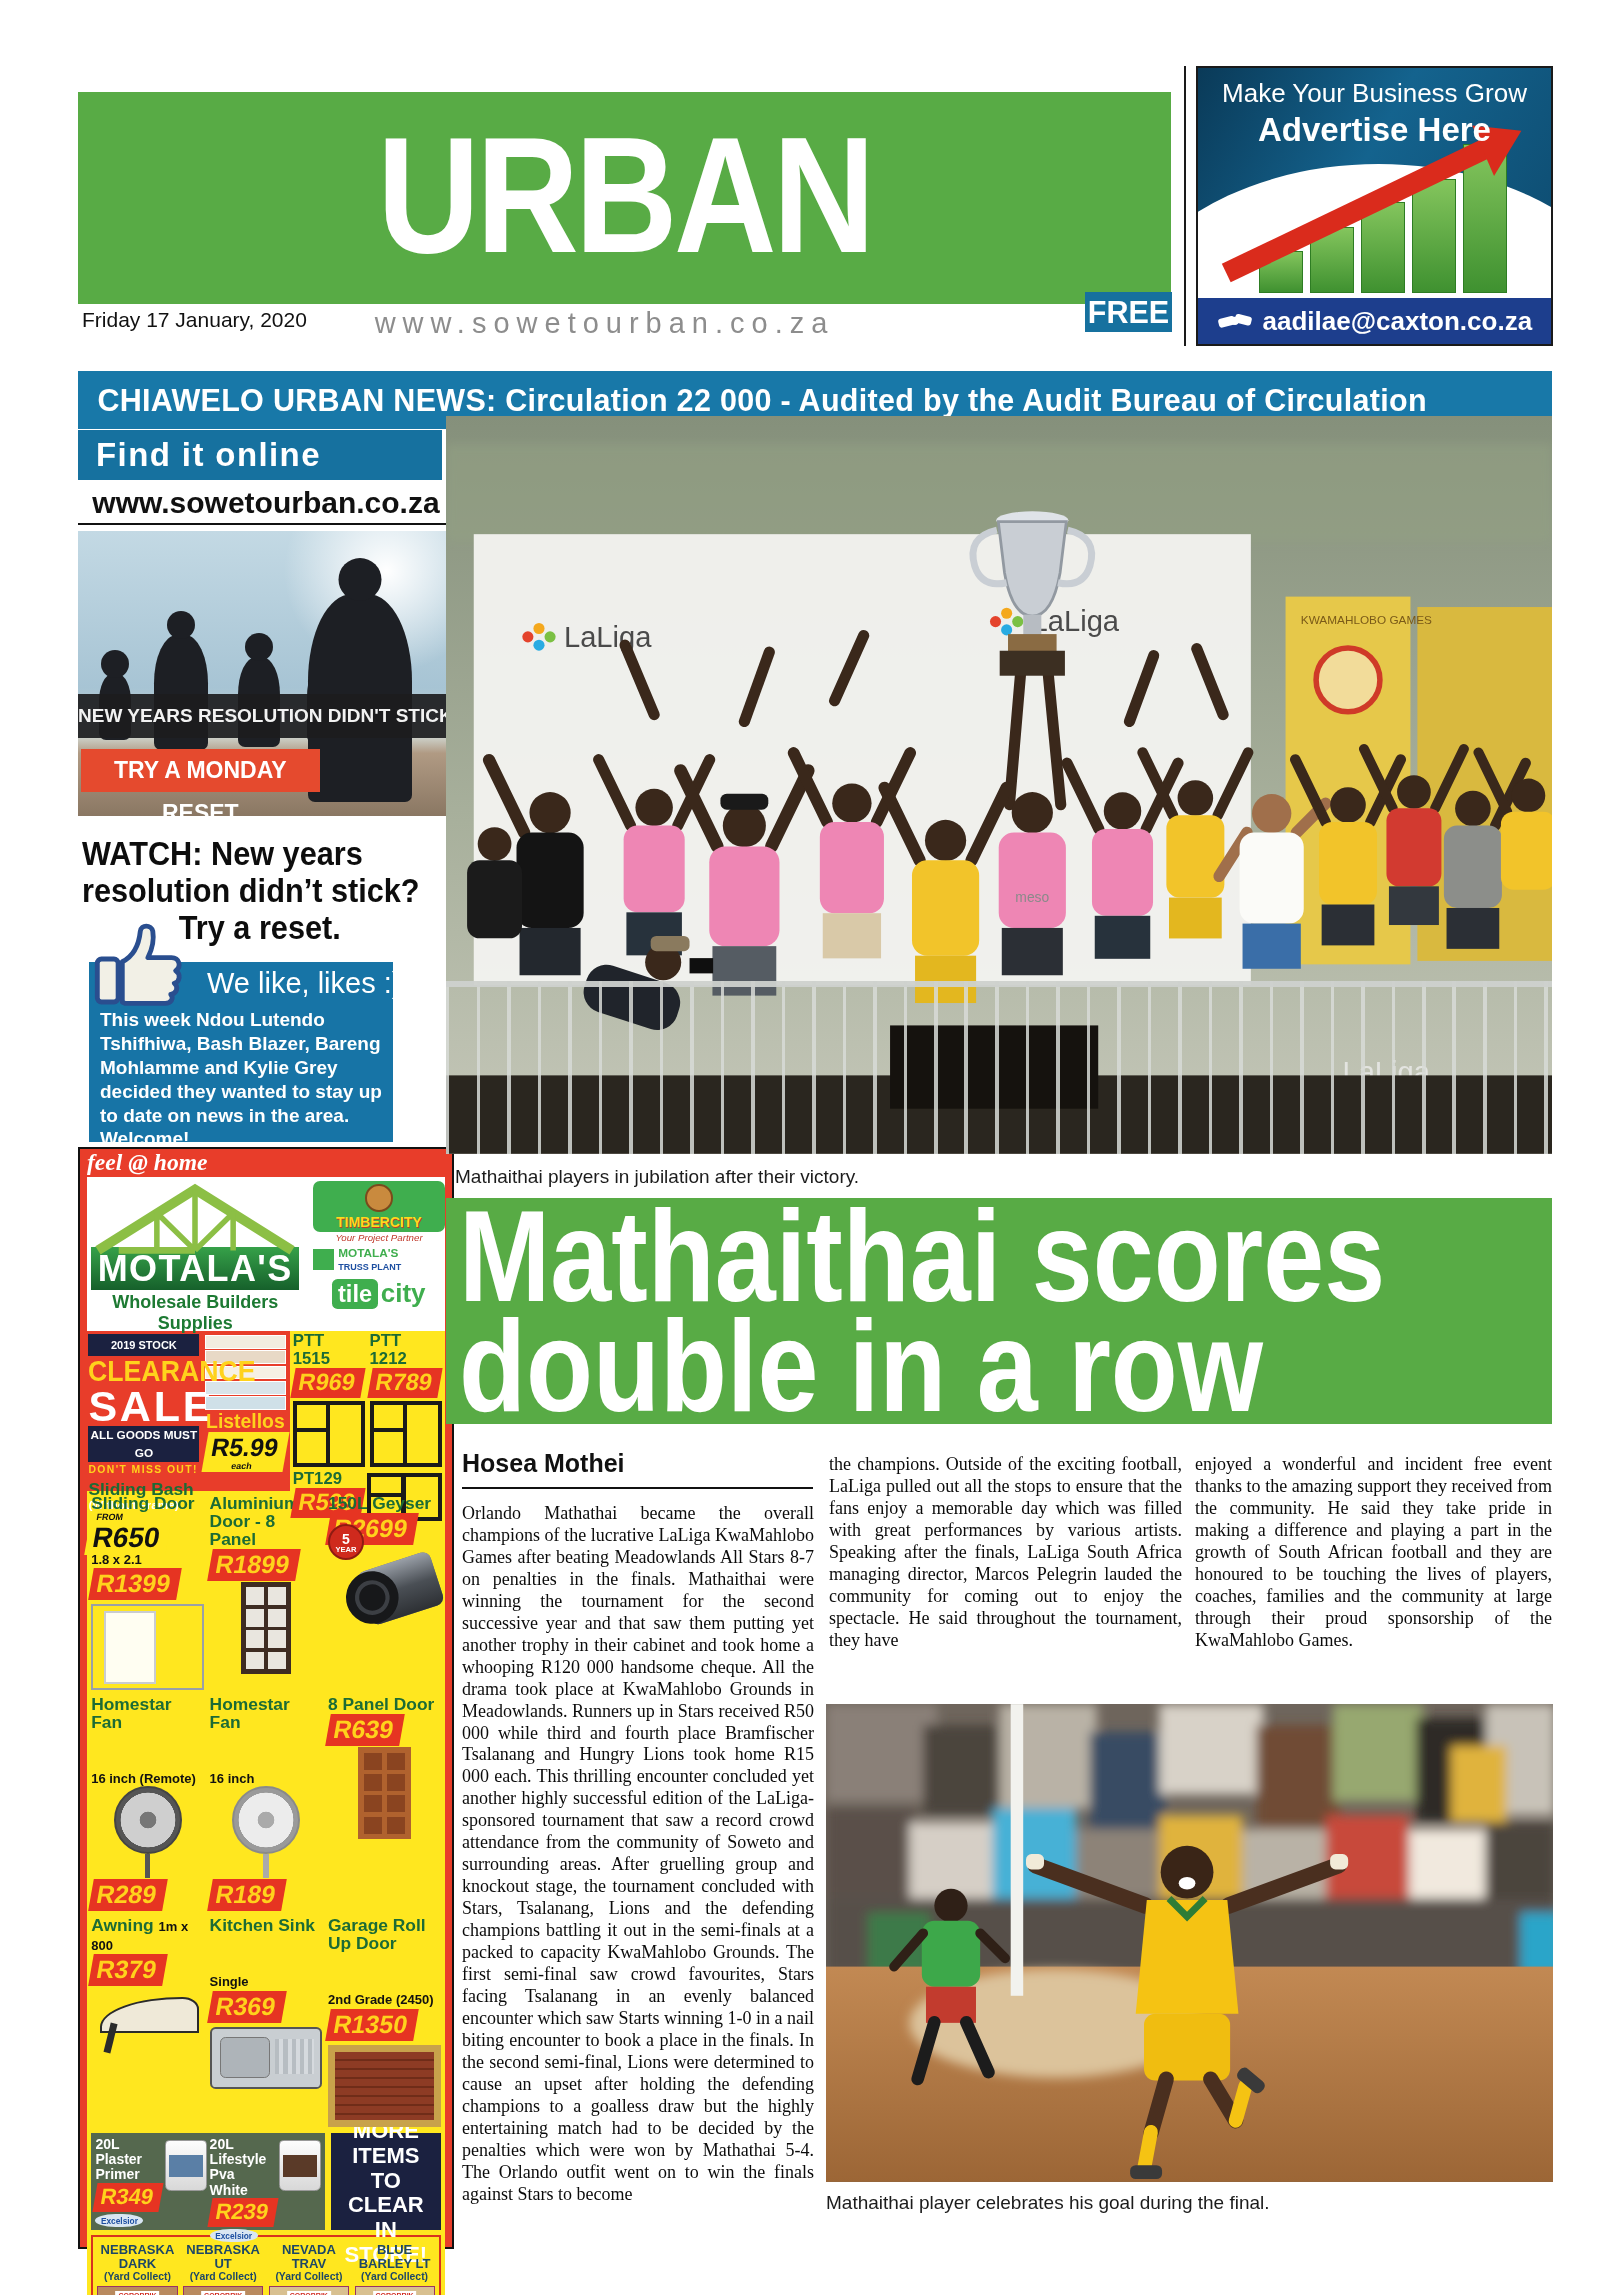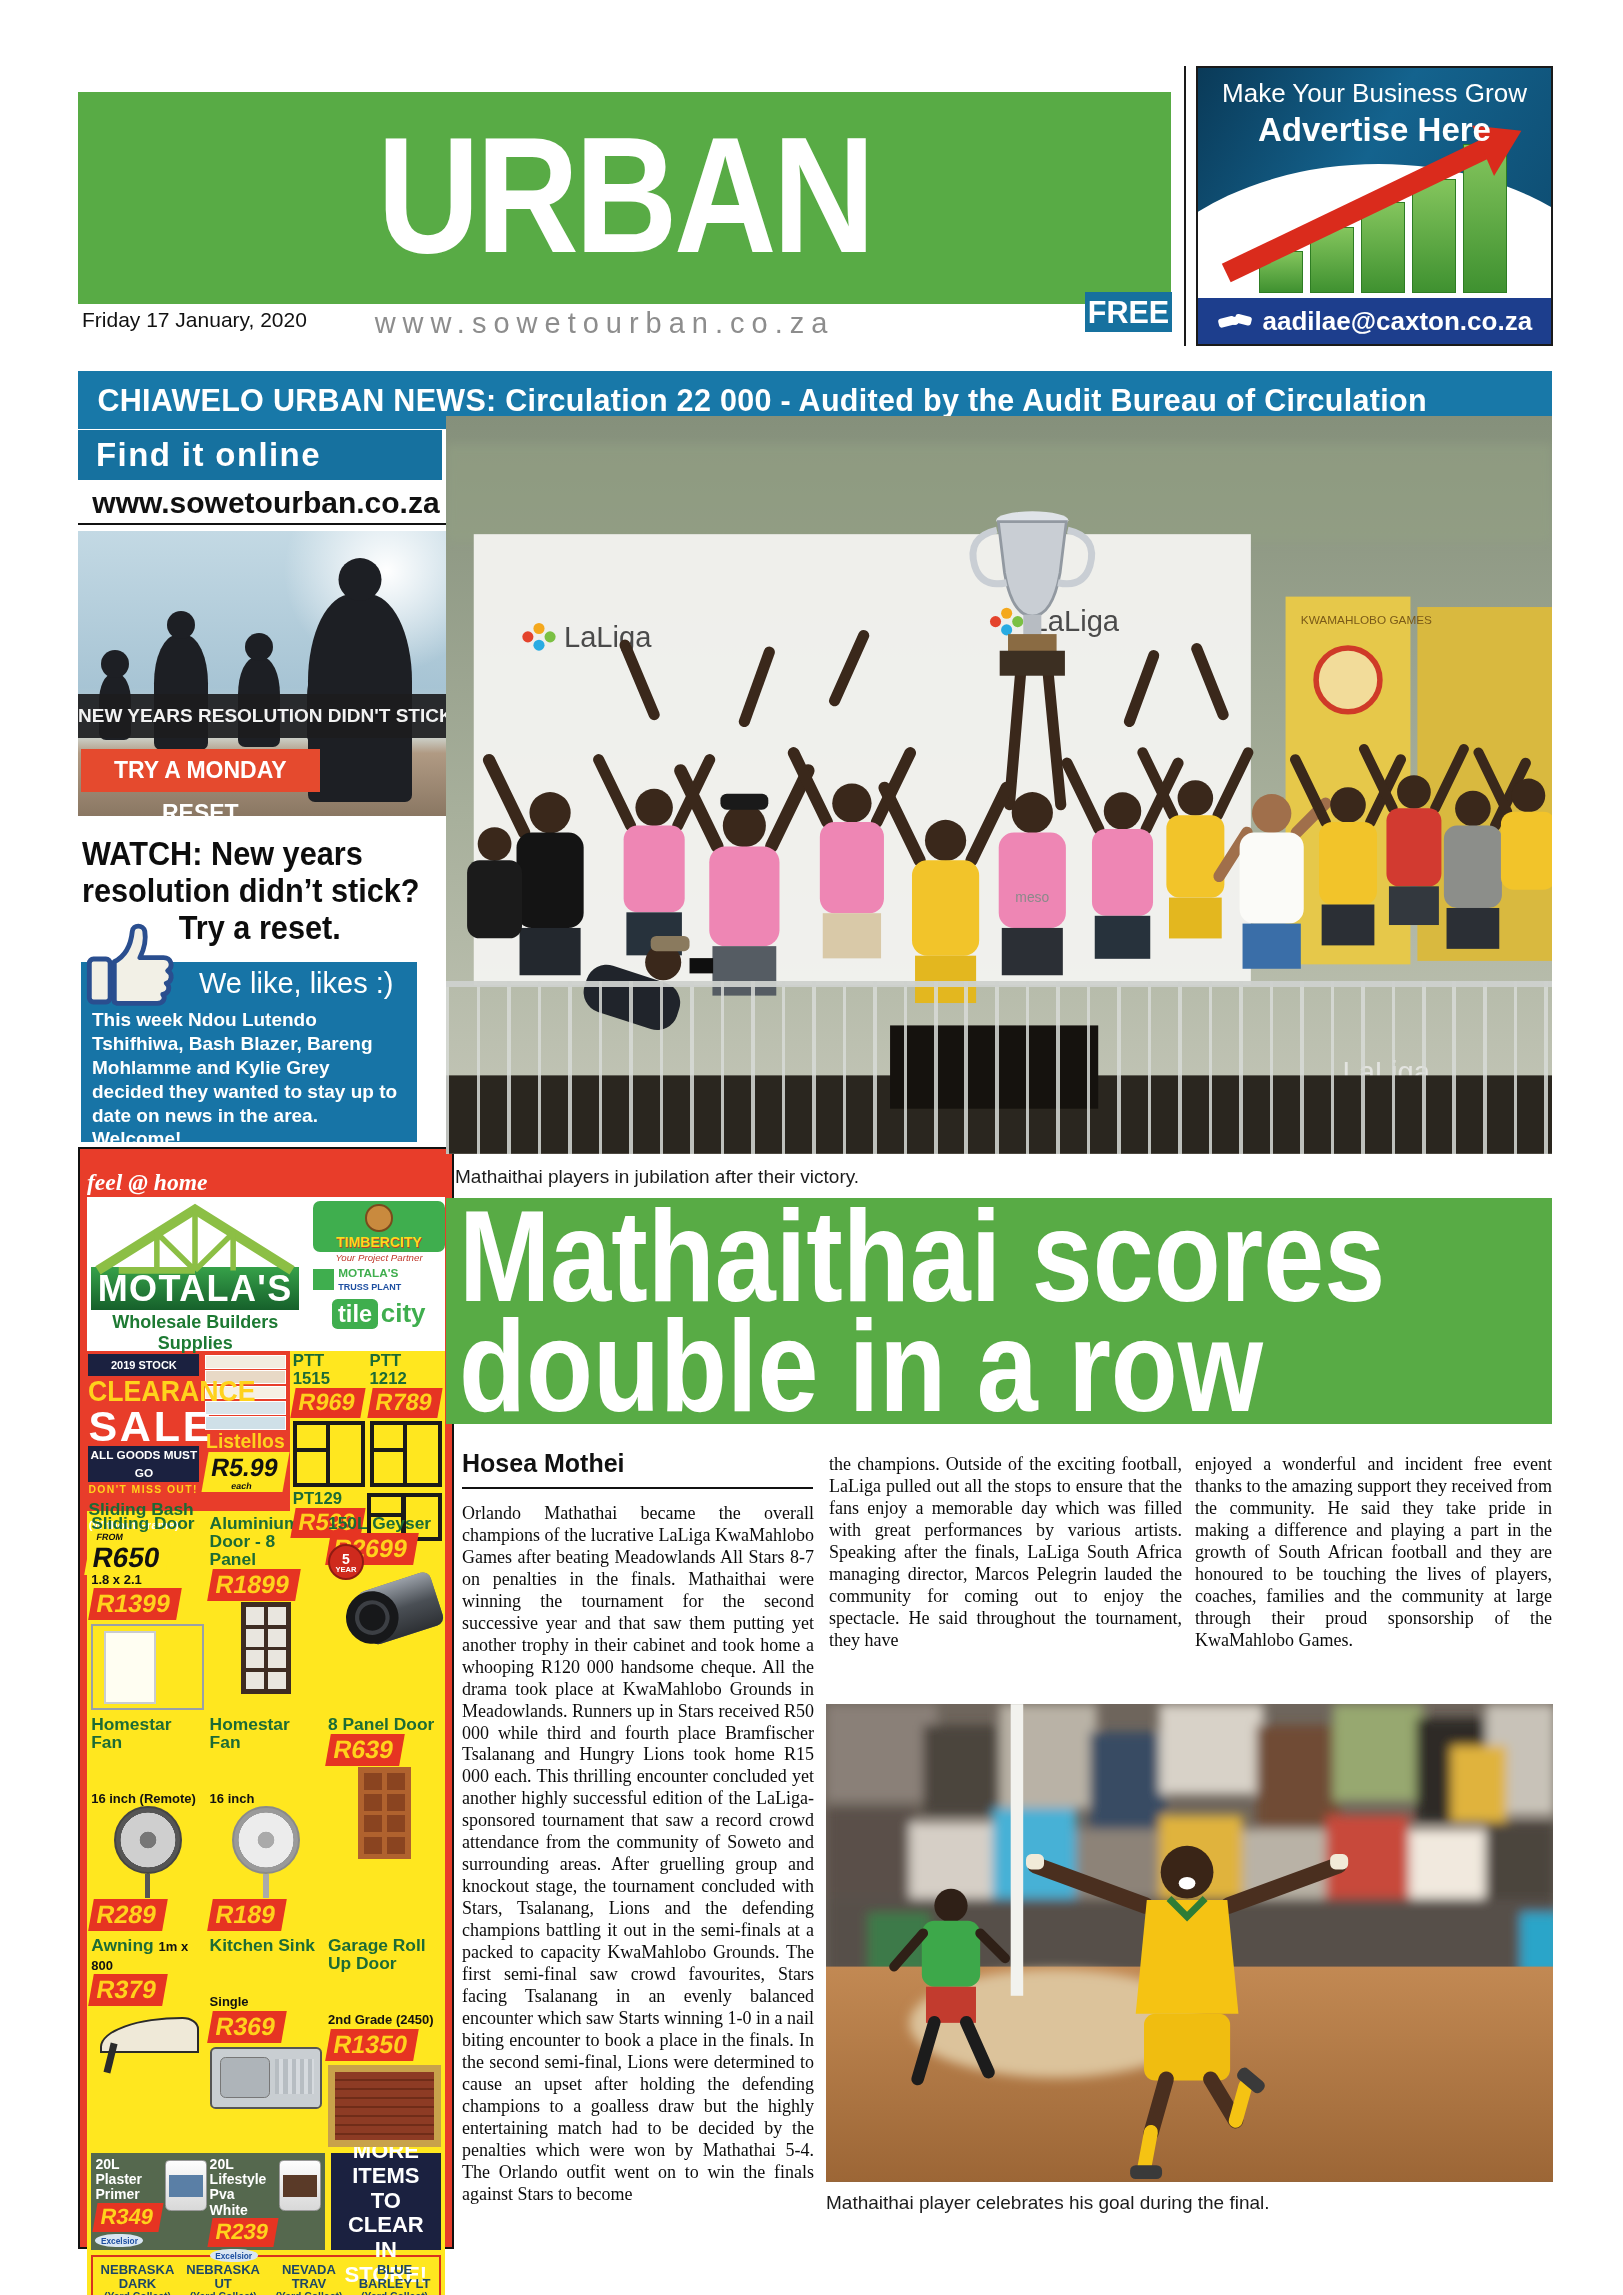--- a/index.html
+++ b/index.html
@@ -52,29 +52,29 @@
   .r3{width:42px;height:90px;left:160px;bottom:69px;}
   .r4{width:38px;height:80px;left:229px;bottom:73px;}
   .r5{width:32px;height:66px;left:21px;bottom:76px;}
   .promo-bar1{position:absolute;left:0;right:0;bottom:78px;height:44px;background:rgba(28,28,30,.92);
               color:#f2f2f2;font-size:19px;font-weight:bold;line-height:44px;text-align:center;white-space:nowrap;}
   .promo-bar2{position:absolute;left:2.8px;bottom:23.6px;width:239px;height:43px;background:#e54a2e;
               color:#fff;font-size:23px;font-weight:bold;line-height:43px;text-align:center;}
   .watch{left:82px;top:836px;width:375px;color:#0d0d0d;font-weight:bold;font-size:33px;line-height:1.12;}
   .watch div{transform:scaleX(.93);transform-origin:left center;white-space:nowrap;}
   .watch .watch-l3{padding-left:104px;}
-  .welike{left:81px;top:962px;width:336px;height:180px;background:#1774a6;color:#fff;box-sizing:border-box;}
+  .welike{left:89px;top:962px;width:304px;height:180px;background:#1774a6;color:#fff;box-sizing:border-box;}
   .thumb-icon{position:absolute;left:0px;top:-46px;width:104px;height:104px;}
   .welike-title{padding-left:118px;font-size:29px;line-height:43px;white-space:nowrap;}
   .welike-body{margin-top:2.8px;padding:0 11px;font-size:19px;font-weight:bold;line-height:1.26;}
   .welike-foot{padding-left:5.6px;margin-top:2.8px;font-size:26px;}
 
   
   .motala{left:78px;top:1147px;width:376px;height:1102px;border:2.8px solid #111;background:#e83d2a;
-          box-sizing:border-box;padding:20px 7px;}
+          box-sizing:border-box;padding:0 7px;}
   .m-tag{height:28px;font-family:"Liberation Serif",serif;font-style:italic;font-weight:bold;
          font-size:23.6px;color:#fff;}
   .m-header{position:relative;background:#fff;height:154px;padding:4.2px;box-sizing:border-box;}
   .truss-svg{display:block;}
   .m-store{width:208px;background:linear-gradient(#36a149,#16602b);height:43px;line-height:43px;text-align:center;
            color:#fff;font-weight:bold;font-size:36px;letter-spacing:1.4px;margin-top:-9.7px;}
   .m-sub{width:208px;color:#1d7a33;font-size:18px;font-weight:bold;text-align:center;margin-top:2.8px;}
   .m-logos{position:absolute;right:0;top:4.2px;width:132px;text-align:center;}
   .tc-box{background:#3fae4e;border-radius:7px;height:51px;position:relative;padding-top:2.8px;box-sizing:border-box;}
   .tc-beaver{display:inline-block;width:23.6px;height:23.6px;border-radius:50%;background:#c98a3e;border:2.1px solid #7a4a1c;}

